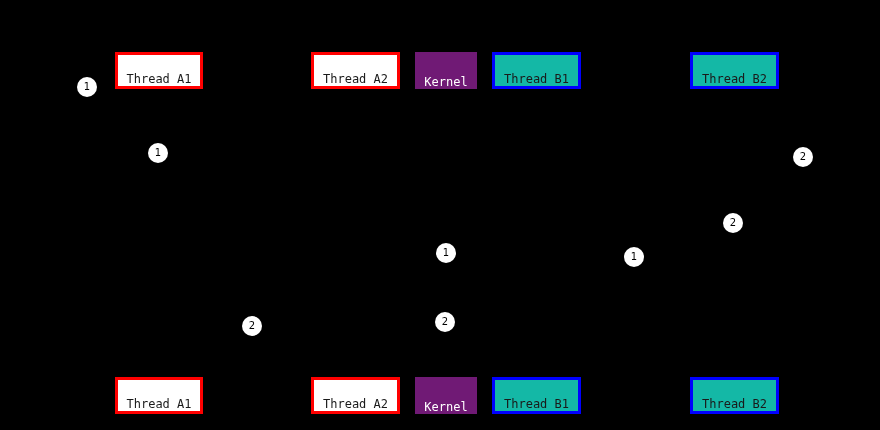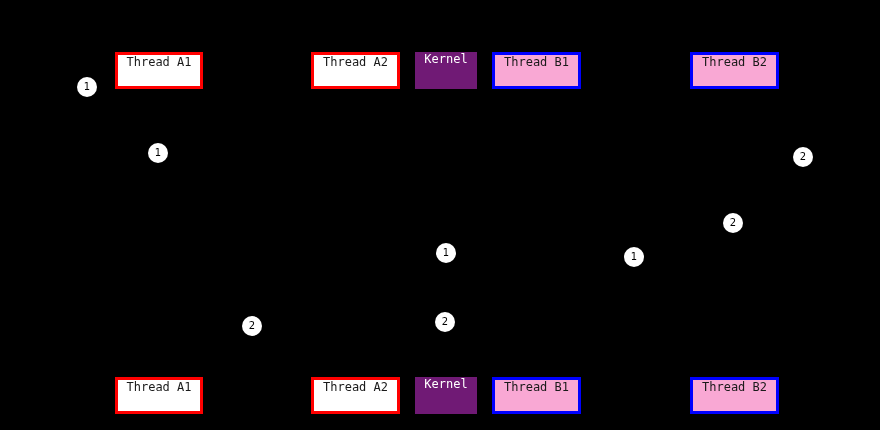--- a/index.html
+++ b/index.html
@@ -42,33 +42,33 @@
   }
   .arrow.to-left::after {
     left: -1px;
     border-right: 7px solid #000000;
   }
 
   .participant {
     position: absolute;
     box-sizing: border-box;
     display: flex;
-    align-items: flex-start;
+    align-items: flex-end;
     justify-content: center;
     white-space: nowrap;
     font-size: 12px;
     letter-spacing: 0px;
   }
   .participant.red {
     background: #FFFFFF;
     border: 3px solid #FF0000;
     color: #1a1a1a;
   }
   .participant.blue {
-    background: #f9a8d4;
+    background: #14b8a6;
     border: 3px solid #0000FF;
     color: #1a1a1a;
   }
   .participant.fillblue {
     background: #701a75;
     border: none;
     color: #FFFFFF;
   }
 
   .badge {

